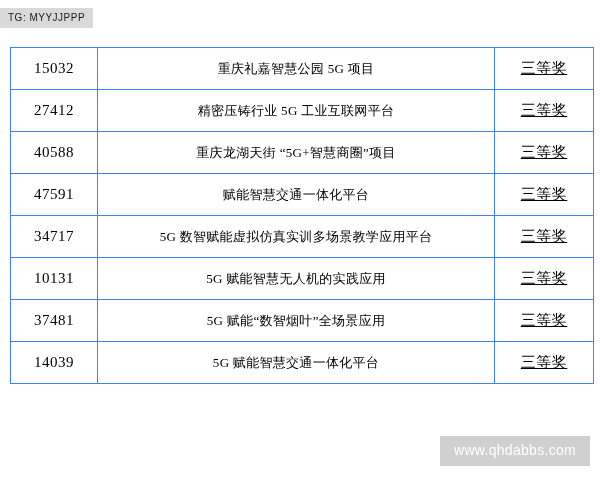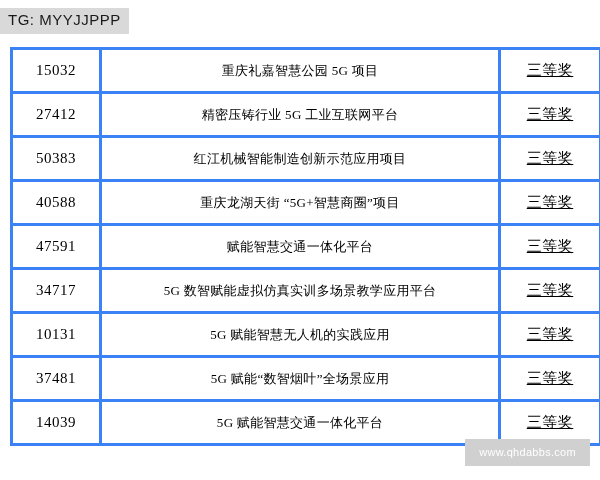--- a/index.html
+++ b/index.html
@@ -17,36 +17,36 @@
   .page {
     position: absolute;
     inset: 0;
   }
   .tg-badge {
     position: absolute;
     left: 0;
     top: 8px;
     background: #d9d9d9;
     color: #1a1a1a;
-    font-size: 15px;
+    font-size: 10px;
     font-family: "Liberation Sans", sans-serif;
     padding: 4px 8px 5px 8px;
     letter-spacing: 0.5px;
     line-height: 1.1;
   }
   .award-table {
     position: absolute;
     left: 10px;
     top: 47px;
     width: 580px;
     border-collapse: collapse;
     table-layout: fixed;
   }
   .award-table td {
-    border: 3px solid #3b82f6;
+    border: 1px solid #3b82f6;
     height: 41px;
     text-align: center;
     vertical-align: middle;
     color: #000000;
     font-family: "Liberation Serif", serif;
     padding: 0;
   }
   .col-code {
     width: 86px;
     font-size: 15px;
@@ -62,21 +62,21 @@
     font-size: 15px;
     letter-spacing: 0.5px;
     text-decoration: underline;
   }
   .watermark {
     position: absolute;
     right: 10px;
     bottom: 14px;
     background: #d0d0d0;
     color: #ffffff;
-    font-size: 11px;
+    font-size: 14px;
     font-family: "Liberation Sans", sans-serif;
     padding: 7px 14px 8px 14px;
     letter-spacing: 0.3px;
     line-height: 1.1;
   }
 </style>
 </head>
 <body>
 
 <div class="page">
@@ -86,25 +86,20 @@
   <table class="award-table">
     <tbody>
       <tr>
         <td class="col-code">15032</td>
         <td class="col-name">重庆礼嘉智慧公园 5G 项目</td>
         <td class="col-award">三等奖</td>
       </tr>
       <tr>
         <td class="col-code">27412</td>
         <td class="col-name">精密压铸行业 5G 工业互联网平台</td>
-        <td class="col-award">三等奖</td>
-      </tr>
-      <tr>
-        <td class="col-code">50383</td>
-        <td class="col-name">红江机械智能制造创新示范应用项目</td>
         <td class="col-award">三等奖</td>
       </tr>
       <tr>
         <td class="col-code">40588</td>
         <td class="col-name">重庆龙湖天街 “5G+智慧商圈”项目</td>
         <td class="col-award">三等奖</td>
       </tr>
       <tr>
         <td class="col-code">47591</td>
         <td class="col-name">赋能智慧交通一体化平台</td>

